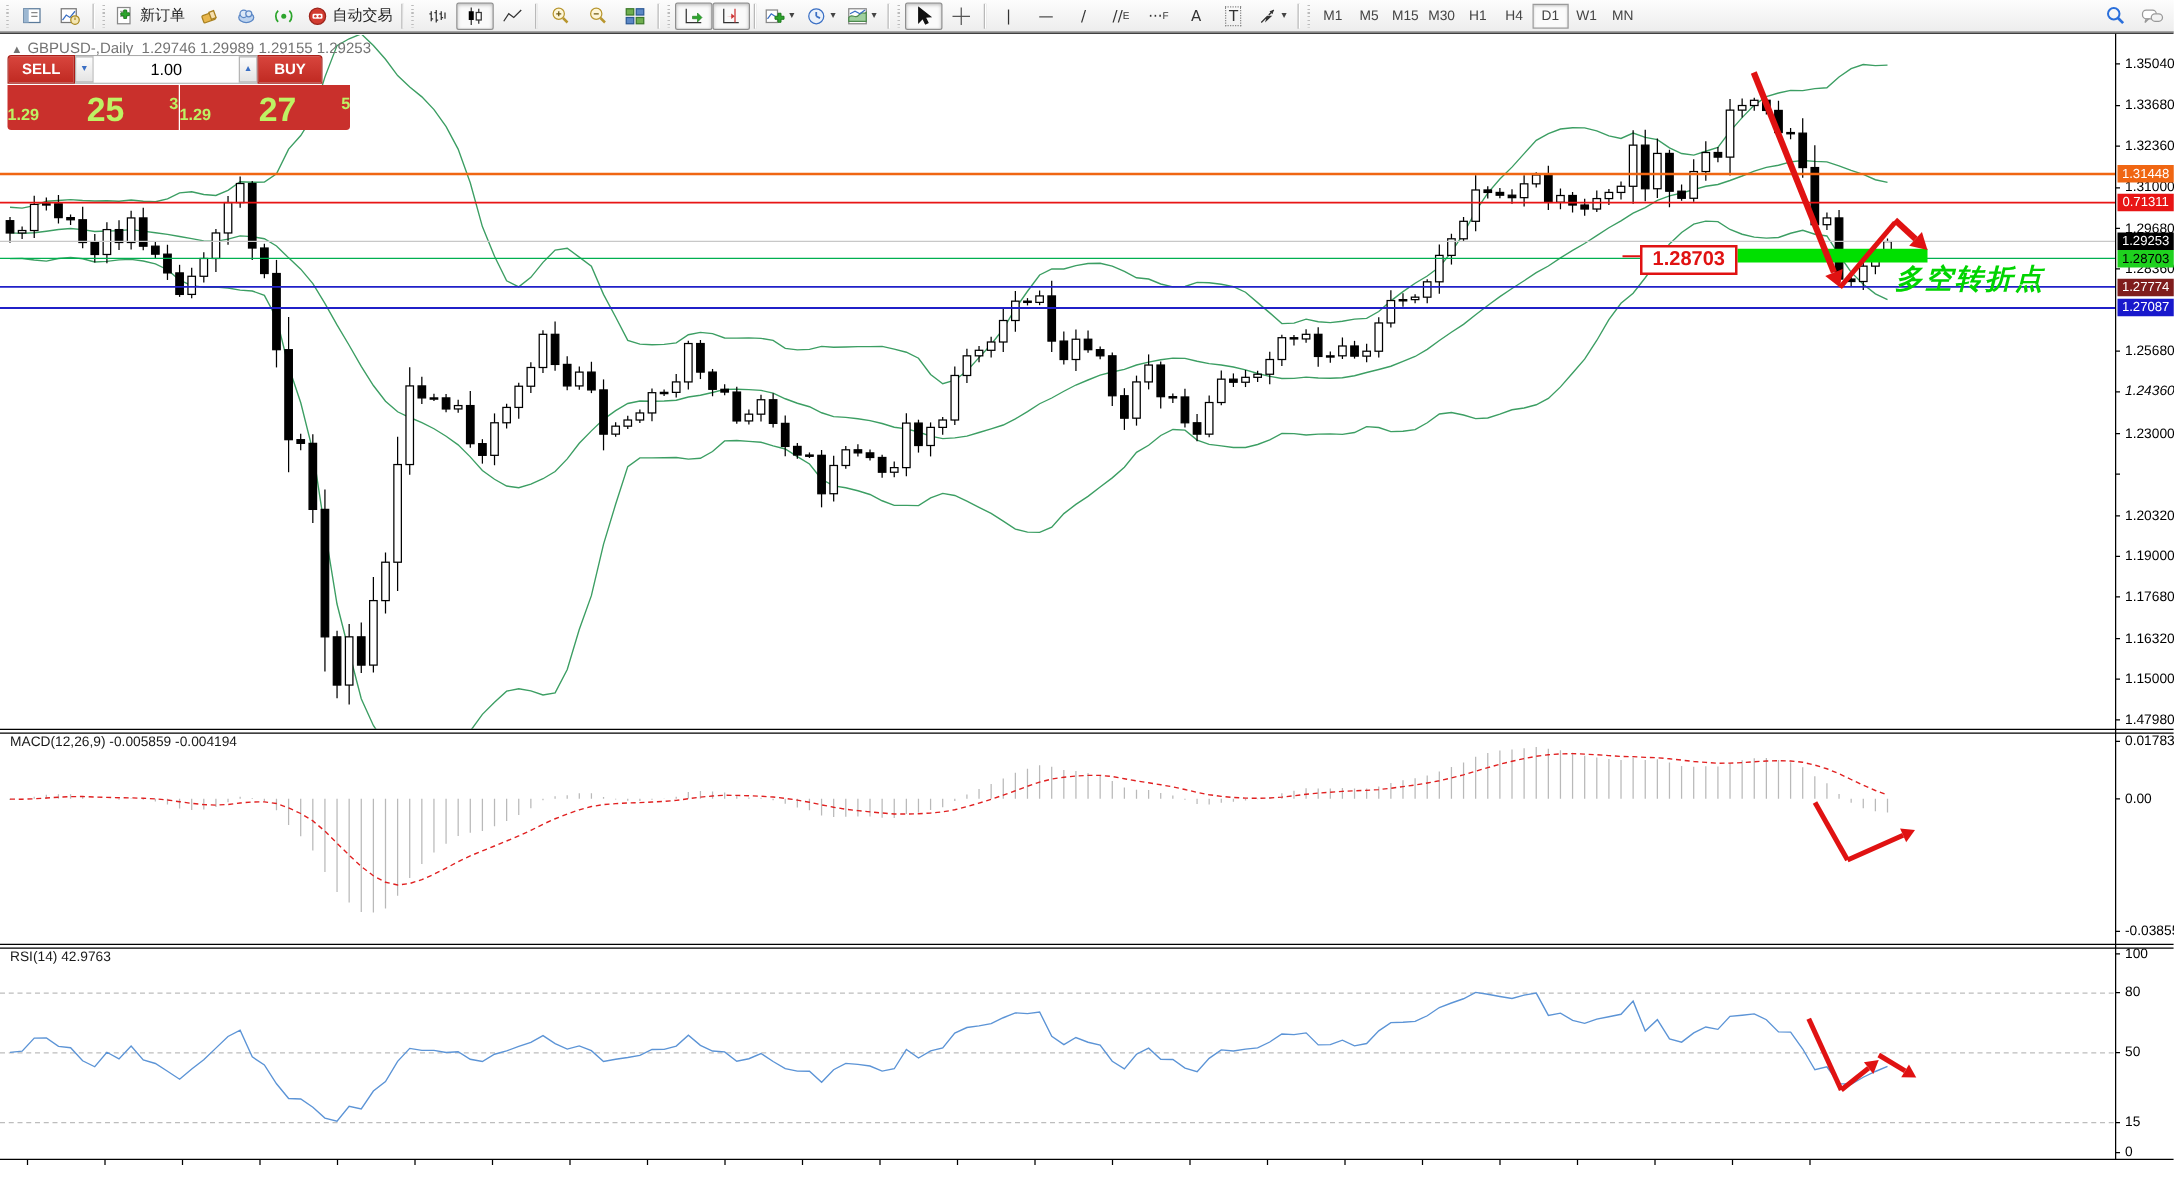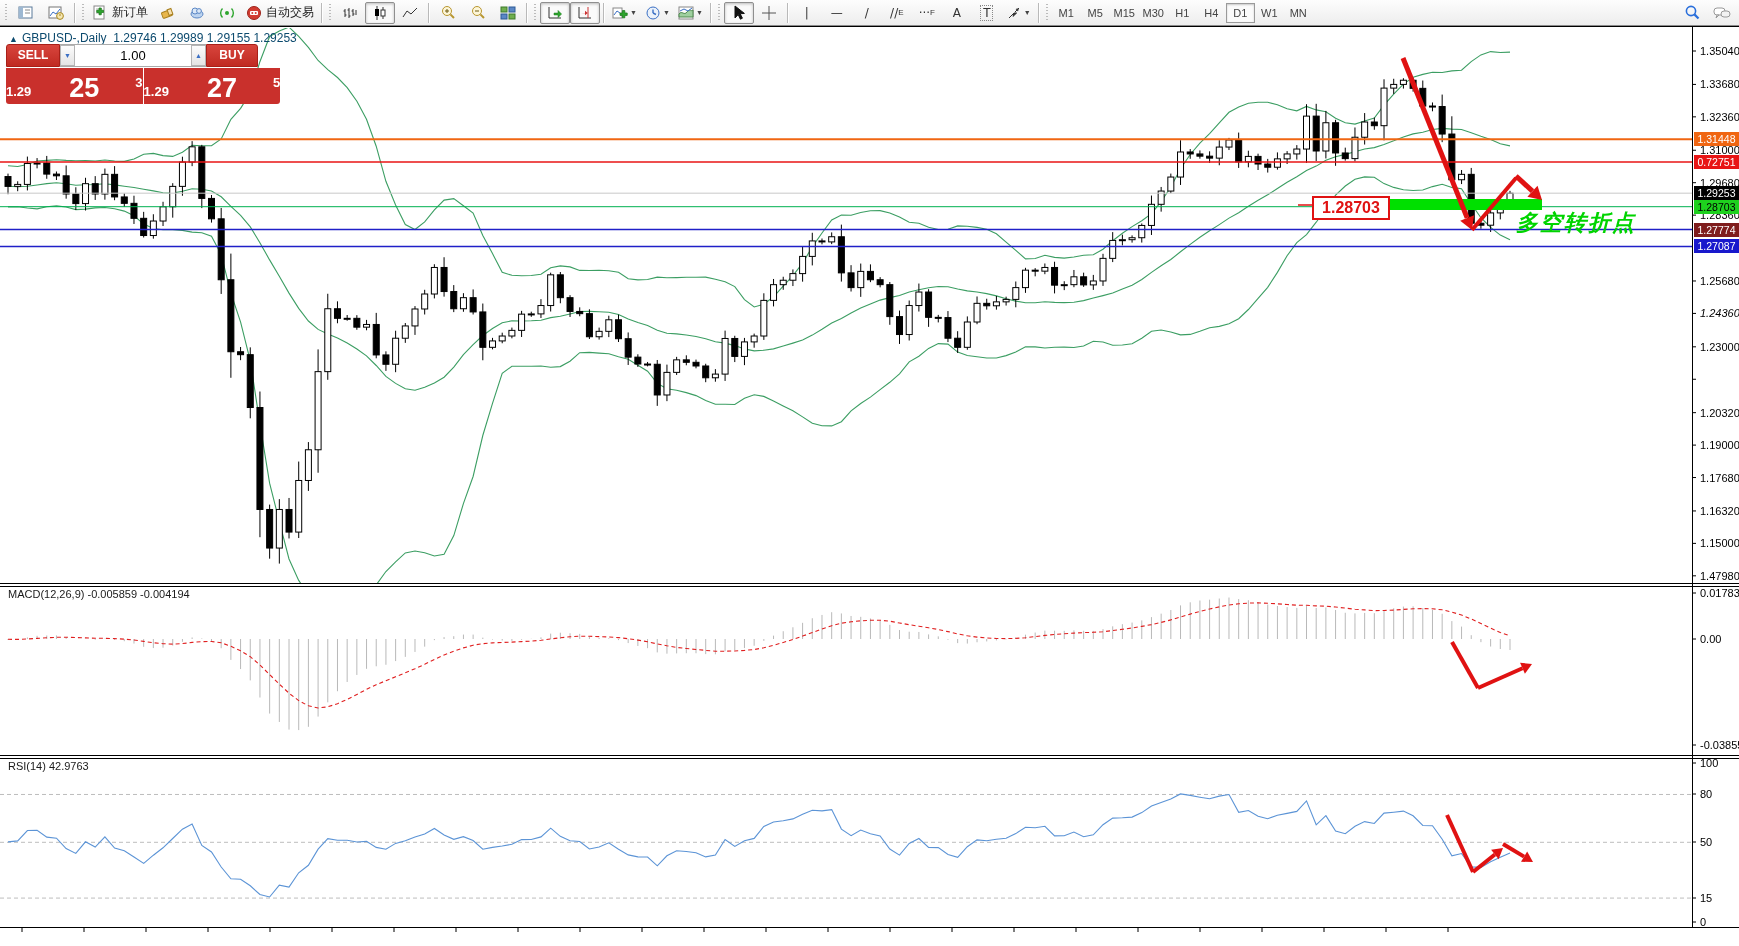--- a/index.html
+++ b/index.html
@@ -20,33 +20,33 @@
   .tf.on{border:1px solid #9a9a9a;background:#fbfbfb;box-shadow:inset 0 1px 2px rgba(0,0,0,.2);}
   .glyph{font-size:12px;color:#333;font-family:"DejaVu Sans",sans-serif;}
   .sub{font-size:8px;vertical-align:sub;color:#333;}
   .spacer{margin-left:auto;}
   
   #overlay{position:absolute;left:0;top:0;width:1739px;height:946px;z-index:10;pointer-events:none;}
   .axlabel{position:absolute;font-size:11px;color:#000;height:12px;line-height:12px;white-space:nowrap;}
   .axbox{position:absolute;left:1694px;width:45px;height:14px;font-size:10.5px;line-height:14px;text-align:center;white-space:nowrap;}
   .datelabel{position:absolute;width:80px;text-align:center;font-size:11px;color:#000;top:932px;white-space:nowrap;}
   .panelabel{position:absolute;font-size:11px;color:#1a1a1a;}
-  #charttitle{position:absolute;left:9px;top:31px;font-size:12px;color:#0c4a6e;z-index:12;}
+  #charttitle{position:absolute;left:9px;top:31px;font-size:12px;color:#737373;z-index:12;}
   #charttitle .tri{font-size:9px;margin-right:4px;}
   
   #tradepanel{position:absolute;left:6px;top:44px;width:252px;z-index:20;}
   #tp-row1{display:flex;height:23px;}
   .tpbtn{background:linear-gradient(#d8453d,#c02a22);color:#fff;border:1px solid #a81f18;font-size:12px;font-weight:bold;width:52px;line-height:21px;text-align:center;cursor:pointer;}
   .tpbtn.sell{border-radius:3px 0 0 0;}
   .tpbtn.buy{border-radius:0 3px 0 0;width:50px;}
   #spin{flex:1;display:flex;border-top:1px solid #aaa;border-bottom:1px solid #aaa;background:#fff;}
   .spbtn{width:13px;background:linear-gradient(#fcfcfc,#e4e4e4);border:1px solid #b5b5b5;color:#3a6fc4;font-size:7px;display:flex;align-items:center;justify-content:center;cursor:pointer;}
   #vol{flex:1;border:none;outline:none;font-size:13px;text-align:center;width:50px;font-family:"Liberation Sans",sans-serif;}
   #tp-row2{display:flex;height:36px;margin-top:1px;gap:1px;}
-  .px{flex:1;background:#c9302c;color:#ffffff;display:flex;align-items:flex-end;justify-content:center;padding-bottom:2px;gap:36px;}
+  .px{flex:1;background:#c9302c;color:#bef264;display:flex;align-items:flex-end;justify-content:center;padding-bottom:2px;gap:36px;}
   .px.l{border-radius:0 0 0 3px;}
   .px.r{border-radius:0 0 3px 0;}
   .px .sm{font-size:13px;font-weight:bold;margin-right:2px;line-height:20px;}
   .px .big{font-size:27px;font-weight:bold;line-height:27px;}
   .px .sup{font-size:13px;font-weight:bold;line-height:30px;vertical-align:top;align-self:flex-start;}
   
   #lvl-label{position:absolute;left:1312px;top:196px;width:74px;height:20px;border:2px solid #e01212;background:#fff;
     color:#e01212;font-size:16px;font-weight:bold;text-align:center;line-height:20px;z-index:11;}
   #note{position:absolute;left:1516px;top:208px;font-size:22px;font-weight:bold;font-style:italic;color:#00d400;z-index:11;letter-spacing:2px;}
   svg{display:block;}
@@ -892,21 +892,21 @@
       <div class="axlabel" style="left: 1700px; top: 307.408px; font-style: italic;">1.24360</div>
       <div class="axlabel" style="left: 1700px; top: 340.823px;">1.23000</div>
       <div class="axlabel" style="left: 1700px; top: 373.255px; margin-left: 45px;">1.21680</div>
       <div class="axlabel" style="left: 1700px; top: 406.67px;">1.20320</div>
       <div class="axlabel" style="left: 1700px; top: 439.103px;">1.19000</div>
       <div class="axlabel" style="left: 1700px; top: 471.535px;">1.17680</div>
       <div class="axlabel" style="left: 1700px; top: 504.95px;">1.16320</div>
       <div class="axlabel" style="left: 1700px; top: 537.383px;">1.15000</div>
       <div class="axlabel" style="left: 1700px; top: 569.815px;">1.47980</div>
       <div class="axbox" style="left: 1694px; top: 132.255px; background: rgb(240, 102, 18); color: rgb(255, 255, 255);">1.31448</div>
-      <div class="axbox" style="left: 1694px; top: 155.056px; background: rgb(232, 21, 21); color: rgb(255, 255, 255);">0.72751</div>
+      <div class="axbox" style="left: 1694px; top: 155.056px; background: rgb(232, 21, 21); color: rgb(255, 255, 255);">0.71311</div>
       <div class="axbox" style="left: 1694px; top: 186.187px; background: rgb(0, 0, 0); color: rgb(255, 255, 255);">1.29253</div>
       <div class="axbox" style="left: 1694px; top: 199.7px; background: rgb(30, 209, 30); color: rgb(0, 0, 0);">1.28703</div>
       <div class="axbox" style="left: 1694px; top: 222.526px; background: #7f1d1d; color: rgb(255, 255, 255);">1.27774</div>
       <div class="axbox" style="left: 1694px; top: 239.405px; background: rgb(24, 24, 204); color: rgb(255, 255, 255);">1.27087</div>
       <div class="axlabel" style="left: 1700px; top: 587px;">0.017833</div>
       <div class="axlabel" style="left: 1700px; top: 633px;">0.00</div>
       <div class="axlabel" style="left: 1700px; top: 739px;">-0.038559</div>
       <div class="axlabel" style="left: 1700px; top: 757px;">100</div>
       <div class="axlabel" style="left: 1700px; top: 788px;">80</div>
       <div class="axlabel" style="left: 1700px; top: 836px;">50</div>

